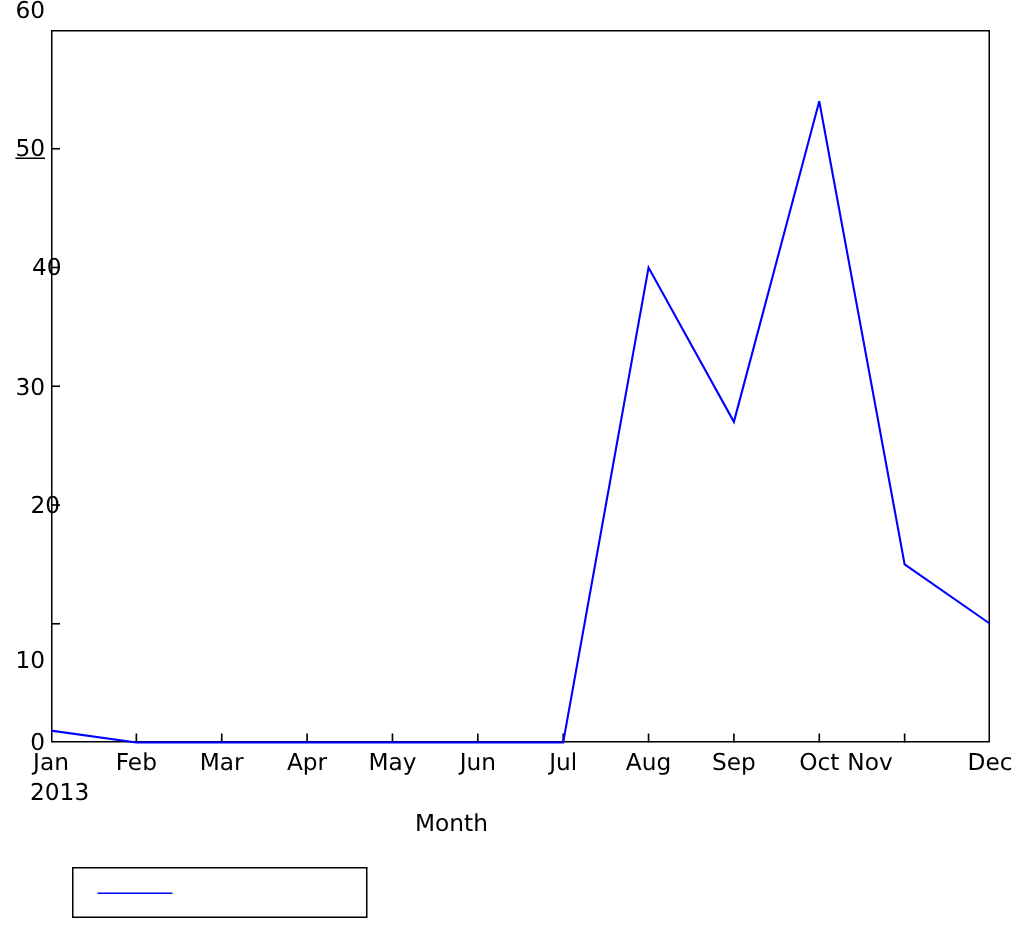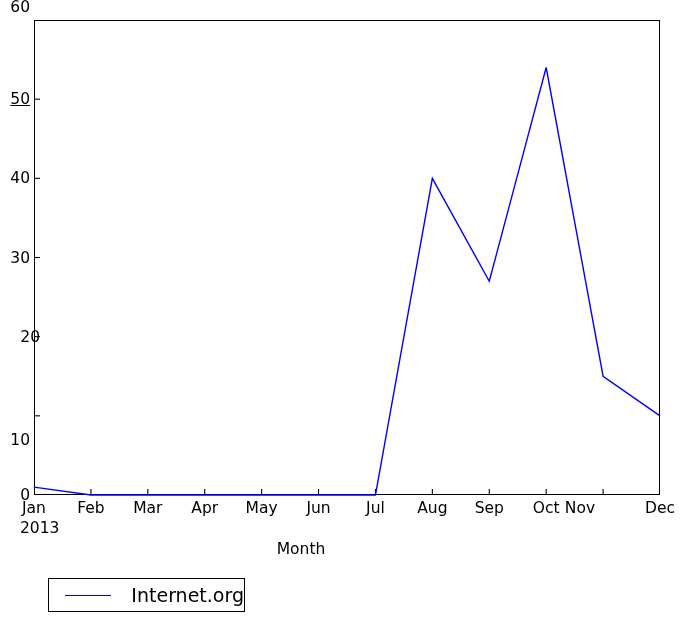--- a/index.html
+++ b/index.html
@@ -54,21 +54,21 @@
         <line x1="603.0909090909091" x2="603.0909090909091" y1="495" y2="489" stroke="#000" stroke-width="1.1"></line>
       </g>
     <polyline id="data-line" fill="none" stroke="#0000ff" stroke-width="1.4" stroke-linejoin="miter" stroke-linecap="butt" points="34.00,487.08 90.91,495.00 147.82,495.00 204.73,495.00 261.64,495.00 318.55,495.00 375.45,495.00 432.36,178.33 489.27,281.25 546.18,67.50 603.09,376.25 660.00,415.83"></polyline>
   </svg>
 
   <div id="ytick-labels">
       <div class="ylab" style="top: 495px;">0</div>
       <div class="ylab" style="top: 415.833px; margin-top: 24px;">10</div>
       <div class="ylab" style="top: 336.667px; padding-left: 10px;">20</div>
       <div class="ylab" style="top: 257.5px;">30</div>
-      <div class="ylab" style="top: 178.333px;">40</div>
+      <div class="ylab" style="top: 178.333px; padding-left: 11px;">40</div>
       <div class="ylab" style="top: 99.1667px; text-decoration: underline;">50</div>
       <div class="ylab" style="top: 7px;">60</div>
     </div>
   <div id="xtick-labels">
       <div class="xlab" style="left: 34px;">Jan</div>
       <div class="xlab" style="left: 90.9091px;">Feb</div>
       <div class="xlab" style="left: 147.818px;">Mar</div>
       <div class="xlab" style="left: 204.727px;">Apr</div>
       <div class="xlab" style="left: 261.636px;">May</div>
       <div class="xlab" style="left: 318.545px;">Jun</div>
@@ -79,16 +79,15 @@
       <div class="xlab" style="left: 580px;">Nov</div>
       <div class="xlab" style="left: 660px;">Dec</div>
     </div>
 
   <div id="year-label" style="left: 20px;">2013</div>
 
   <div id="xaxis-title">Month</div>
 
   <div id="legend">
     <span id="legend-line" style="border-top-color: rgb(0, 0, 255);"></span>
-    <span id="legend-label">Internet.org</span>
   </div>
 
 </div>
 
 </body></html>

